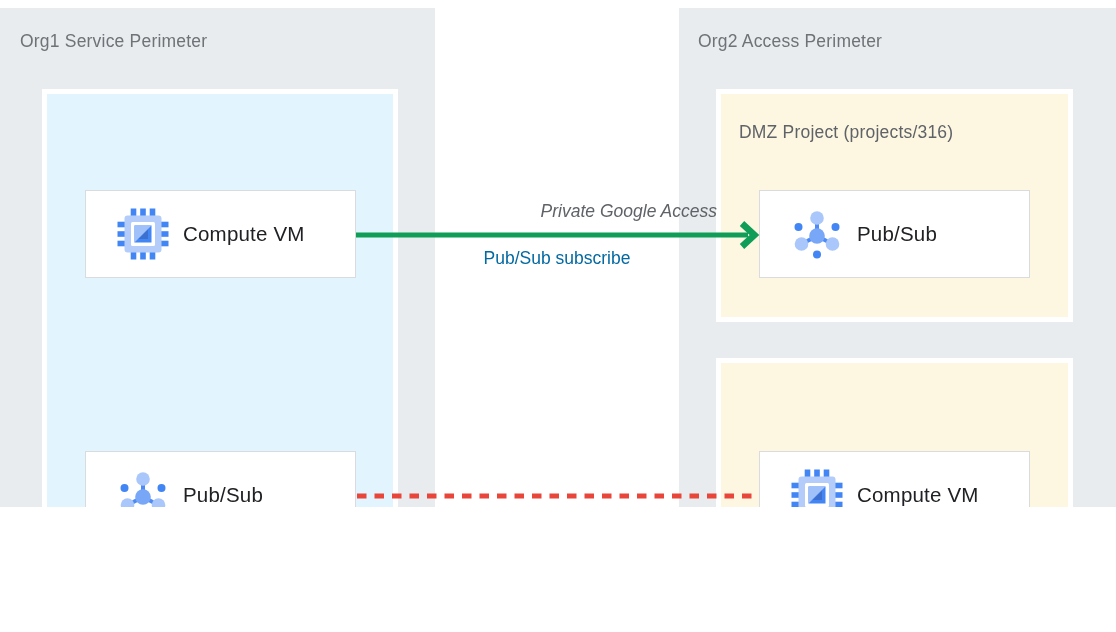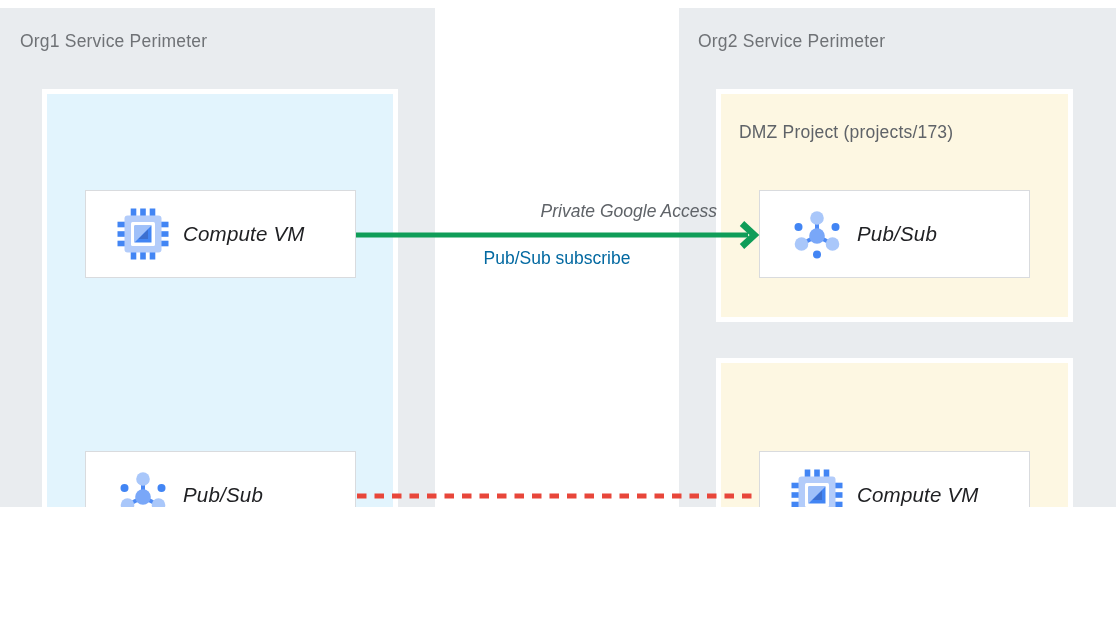--- a/index.html
+++ b/index.html
@@ -14,45 +14,45 @@
   .subbox{position:absolute;border:5px solid #ffffff;box-sizing:content-box;}
   .subbox-vpc{left:42px;top:89px;width:346px;height:493px;background:#e2f4fd;}
   .subbox-dmz{left:716px;top:89px;width:347px;height:223px;background:#fdf7e2;}
   .subbox-private{left:716px;top:358px;width:347px;height:222px;background:#fdf7e2;}
   .subbox-title{position:absolute;font-size:17.5px;color:#5f6368;letter-spacing:.2px;}
   .node{
     position:absolute;width:271px;height:88px;background:#ffffff;
     border:1.5px solid #d9dbde;box-sizing:border-box;
     display:flex;align-items:center;gap:14px;padding-left:31px;
   }
-  .node-label{font-size:20.5px;color:#202124;letter-spacing:.2px;font-style:italic;}
+  .node-label{font-size:20.5px;color:#202124;letter-spacing:.2px;}
   .icon{flex:0 0 auto;display:block;}
   .mid-label{position:absolute;left:397px;width:320px;text-align:center;}
   .lbl-pga{top:201px;font-size:17.5px;font-style:italic;color:#5f6368;text-align:right;}
   .lbl-sub{top:248px;font-size:17.5px;color:#0369a1;}
   .lbl-denied{top:507px;font-size:19px;font-style:italic;color:#e5483c;}
   .overlay{position:absolute;left:0;top:0;pointer-events:none;}
 </style>
 </head>
 <body>
 
 <div class="canvas">
 
   <div class="panel panel-left">
     <div class="panel-title" style="left:20px;top:23px">Org1 Service Perimeter</div>
   </div>
 
   <div class="panel panel-right">
-    <div class="panel-title" style="left:19px;top:23px">Org2 Service Perimeter</div>
+    <div class="panel-title" style="left:19px;top:23px">Org2 Access Perimeter</div>
   </div>
 
   <div class="subbox subbox-vpc"></div>
 
   <div class="subbox subbox-dmz"></div>
-  <div class="subbox-title" style="left:739px;top:122px">DMZ Project (projects/173)</div>
+  <div class="subbox-title" style="left:739px;top:122px">DMZ Project (projects/316)</div>
 
   <div class="subbox subbox-private"></div>
 
   <div class="node" style="left:85px;top:190px">
     <svg class="icon" width="52" height="52" viewBox="0 0 52 52">
       <g fill="#4285f4">
         <rect x="13.7" y="0.5" width="5.6" height="9"></rect>
           <rect x="23.2" y="0.5" width="5.6" height="9"></rect>
           <rect x="32.7" y="0.5" width="5.6" height="9"></rect>
         <rect x="13.7" y="42.5" width="5.6" height="9"></rect>

